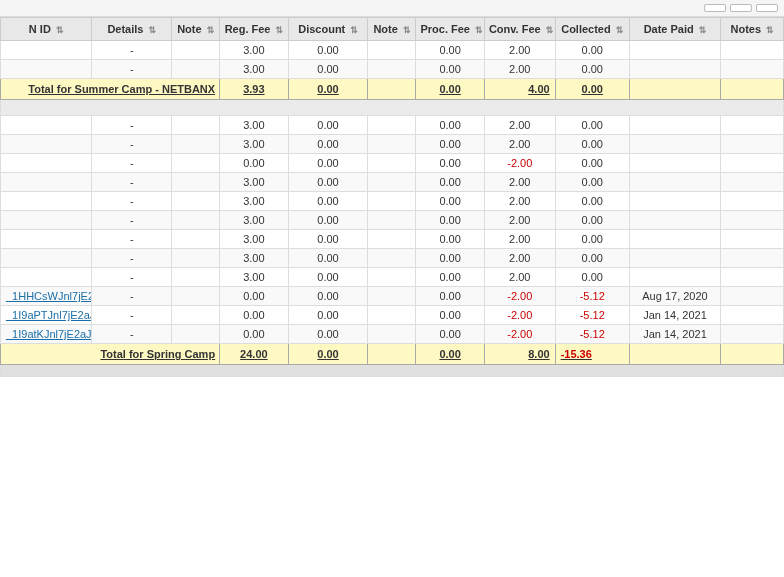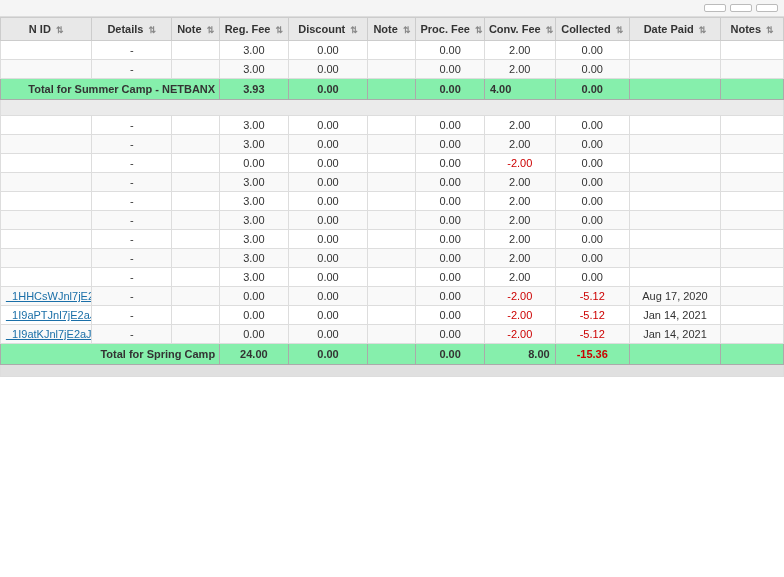--- a/index.html
+++ b/index.html
@@ -88,22 +88,23 @@
 
     tr.even-row {
       background: #fff;
     }
 
     tr.odd-row {
       background: #f9f9f9;
     }
 
     tr.subtotal-row {
-      background: #86efac;
+      background: #fef9c3;
       font-weight: bold;
+      text-decoration: underline;
     }
 
     tr.subtotal-row td {
       border: 1px solid #aaa;
     }
 
     tr.group-spacer {
       background: #ebebeb;
       height: 16px;
     }
@@ -196,21 +197,21 @@
           <td>0.00</td>
           <td></td>
           <td></td>
         </tr>
         <tr class="subtotal-row">
   <td colspan="3" style="text-align:right; font-weight:bold; padding:4px;">Total for Summer Camp - NETBANX</td>
   <td style="text-align:center; font-weight:bold;">3.93</td>
   <td style="text-align:center; font-weight:bold;">0.00</td>
   <td></td>
   <td style="text-align:center; font-weight:bold;">0.00</td>
-  <td style="text-align:left; font-weight:bold;">4.00</td>
+  <td style="text-align:right; font-weight:bold;">4.00</td>
   <td style="text-align:center; font-weight:bold;">0.00</td>
   <td></td>
   <td></td>
 </tr>
         <tr class="group-spacer">
           <td colspan="11"></td>
         </tr>
         <tr class="even-row">
           <td class="left-align"></td>
           <td>-</td>
@@ -367,21 +368,21 @@
           <td>Jan 14, 2021</td>
           <td></td>
         </tr>
         <tr class="subtotal-row">
   <td colspan="3" style="text-align:right; font-weight:bold; padding:4px;">Total for Spring Camp</td>
   <td style="text-align:center; font-weight:bold;">24.00</td>
   <td style="text-align:center; font-weight:bold;">0.00</td>
   <td></td>
   <td style="text-align:center; font-weight:bold;">0.00</td>
   <td style="text-align:right; font-weight:bold;">8.00</td>
-  <td style="text-align:center; font-weight:bold; color:#cc0000;">-15.36</td>
+  <td style="text-align:left; font-weight:bold; color:#cc0000;">-15.36</td>
   <td></td>
   <td></td>
 </tr>
         <tr class="scrollbar-row">
           <td colspan="11" style="height:12px; background:#e0e0e0;"></td>
         </tr>
       </tbody>
   </table>
 </div>
 

